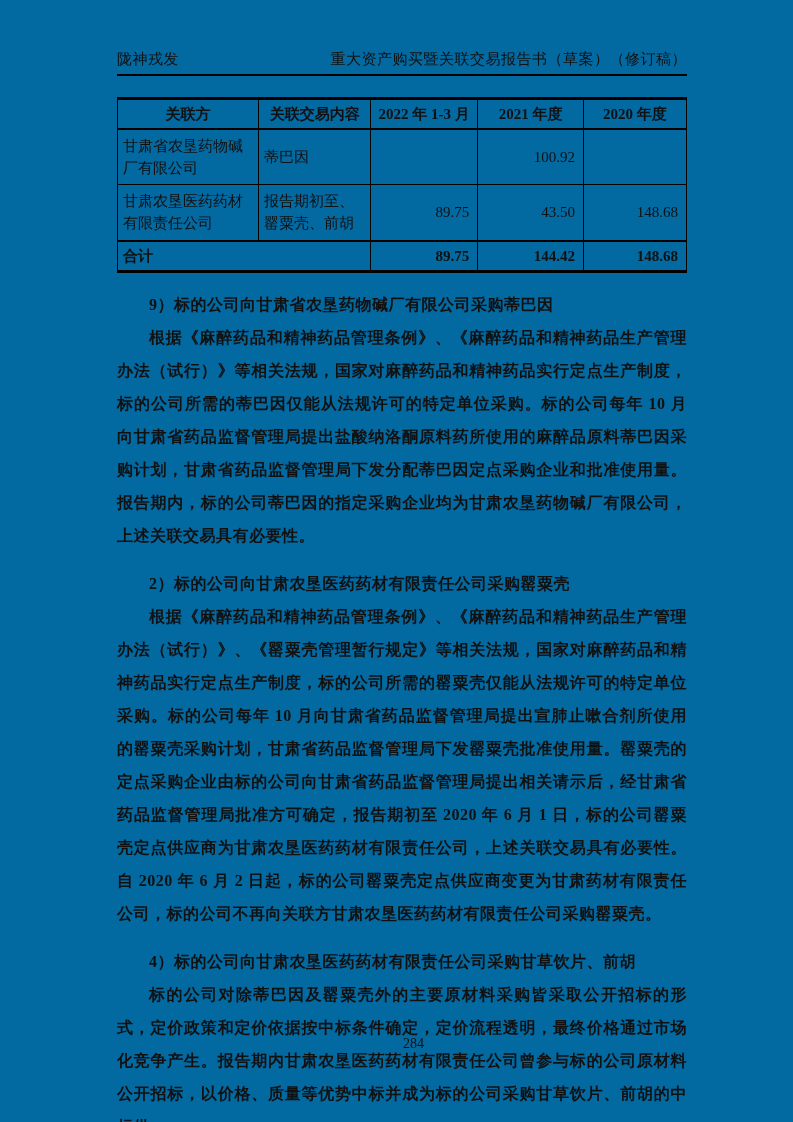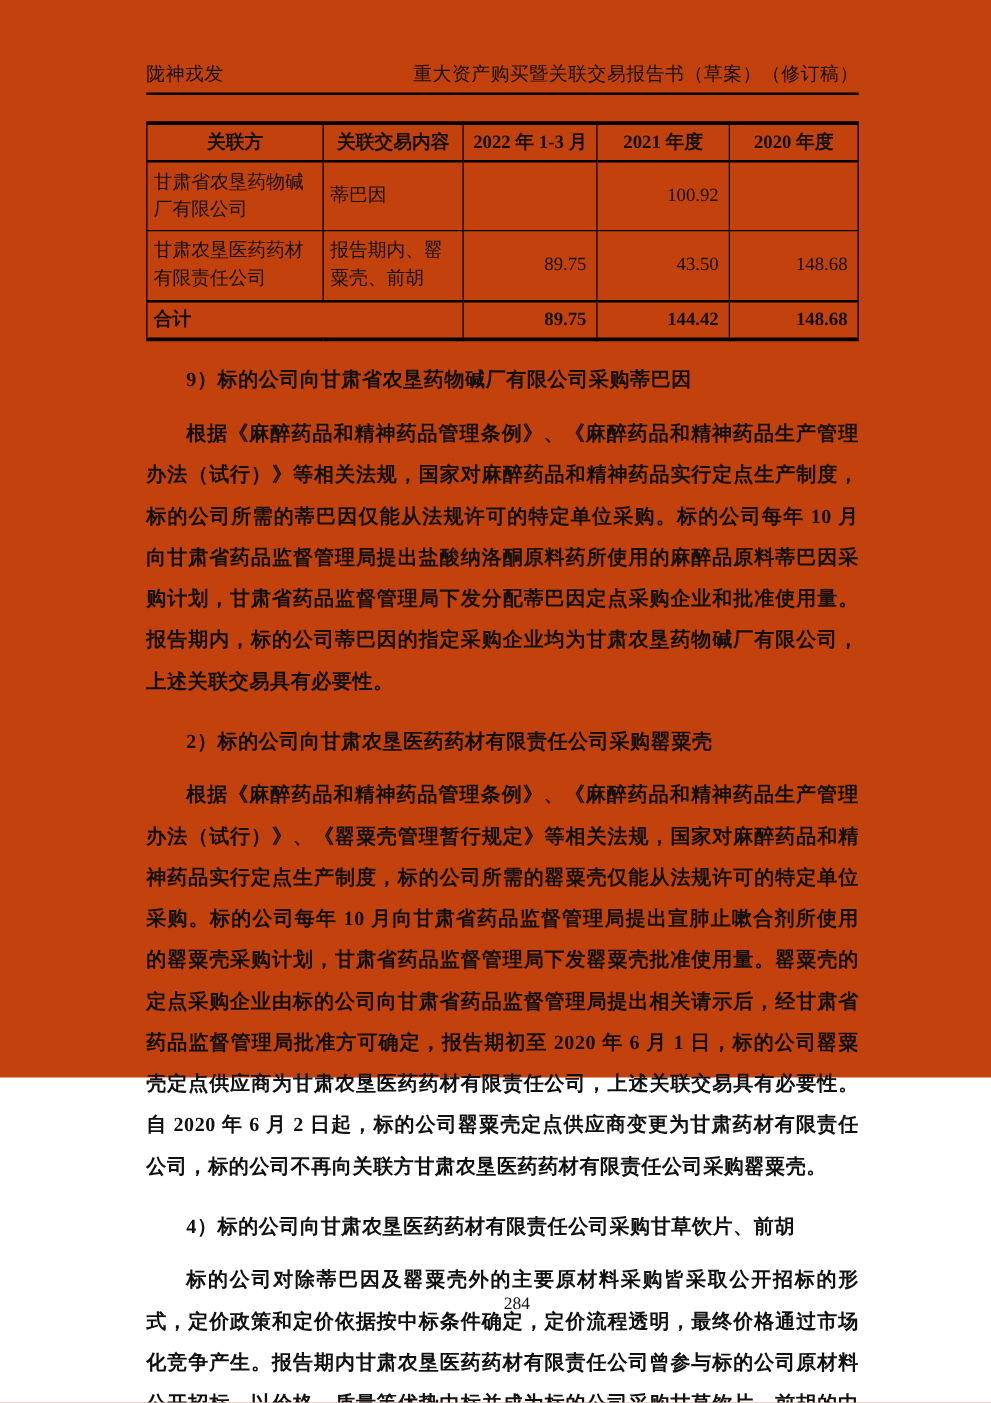--- a/index.html
+++ b/index.html
@@ -5,22 +5,22 @@
   * { margin: 0; padding: 0; box-sizing: border-box; }
   html, body { background: #ffffff; }
   body {
     width: 793px; height: 1122px;
     font-family: "Liberation Serif", "DejaVu Serif", serif;
     color: #111111;
     overflow: hidden;
   }
   .page {
     position: relative;
-    width: 793px; height: 862px;
-    background: #c2410c;
+    width: 793px; height: 1122px;
+    background: #0369a1;
   }
   .content {
     position: absolute;
     left: 117px; top: 50px;
     width: 570px;
   }
   
   .doc-header {
     display: flex;
     justify-content: space-between;
@@ -74,21 +74,20 @@
     line-height: 33px;
     text-indent: 2em;
     margin-top: 15px;
     letter-spacing: 0.5px;
   }
   .para {
     font-size: 16px;
     line-height: 33px;
     text-align: justify;
     text-indent: 2em;
-    margin-top: 10px;
     letter-spacing: 0.5px;
   }
   
   .page-number {
     position: absolute;
     left: 17px; top: 1036px;
     width: 793px;
     text-align: center;
     font-size: 14px;
   }
@@ -124,21 +123,21 @@
       <tbody>
         <tr class="data-row">
           <td class="txt">甘肃省农垦药物碱厂有限公司</td>
           <td class="txt">蒂巴因</td>
           <td class="num"></td>
           <td class="num">100.92</td>
           <td class="num"></td>
         </tr>
         <tr class="data-row">
           <td class="txt">甘肃农垦医药药材有限责任公司</td>
-          <td class="txt">报告期内、罂粟壳、前胡</td>
+          <td class="txt">报告期初至、罂粟壳、前胡</td>
           <td class="num">89.75</td>
           <td class="num">43.50</td>
           <td class="num">148.68</td>
         </tr>
         <tr class="total-row">
           <td class="total-label" colspan="2">合计</td>
           <td class="num">89.75</td>
           <td class="num">144.42</td>
           <td class="num">148.68</td>
         </tr>

